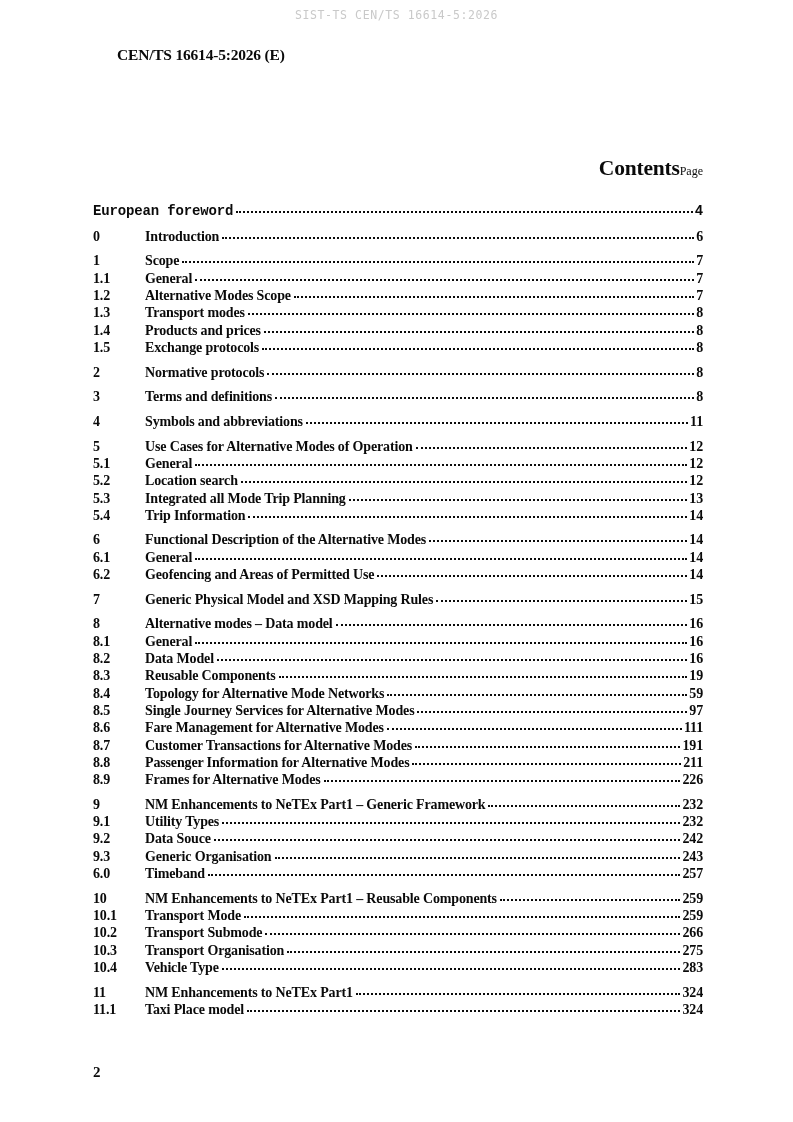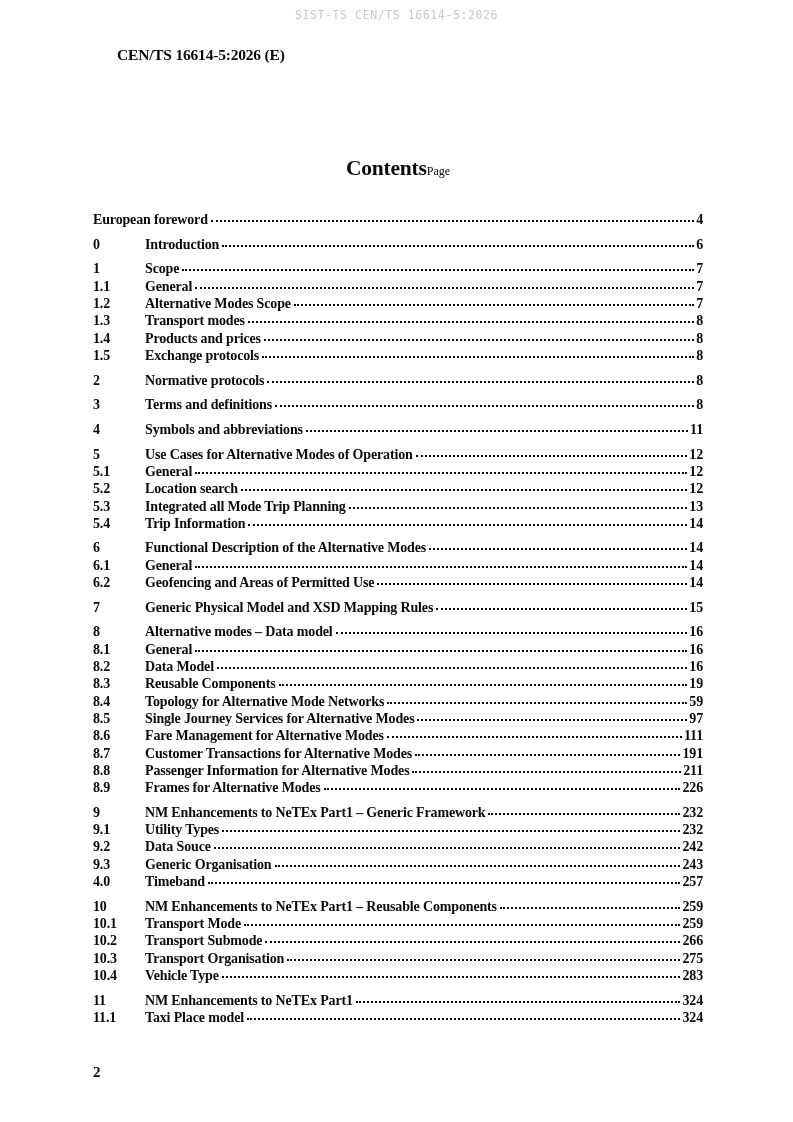--- a/index.html
+++ b/index.html
@@ -33,21 +33,21 @@
     font-weight: bold;
     letter-spacing: -0.2px;
     margin-left: 24px;
   }
   .contents-head {
     position: absolute;
     left: 93px;
     top: 156px;
     width: 610px;
     display: flex;
-    justify-content: center;
+    justify-content: flex-end;
     align-items: baseline;
   }
   .contents-title {
     margin: 0;
     font-size: 21.5px;
     font-weight: bold;
     letter-spacing: -0.2px;
   }
   .page-col-label {
     font-size: 12px;
@@ -62,21 +62,21 @@
   .toc-row {
     display: flex;
     align-items: baseline;
     font-size: 14px;
     font-weight: bold;
     line-height: 17.3px;
     letter-spacing: -0.15px;
     white-space: nowrap;
   }
   .toc-row.l1 { margin-top: 7.4px; }
-  .toc-row.l1:first-child { margin-top: 8px; }
+  .toc-row.l1:first-child { margin-top: 0; font-family: Liberation Mono, monospace; }
   .toc-num {
     flex: none;
     width: 52px;
   }
   .toc-title { flex: none; }
   .toc-leader {
     flex: 1 1 auto;
     min-width: 12px;
     border-bottom: 2px dotted #0a0a0a;
     margin: 0 2px 0 3px;
@@ -338,21 +338,21 @@
   </div>
 
   <div class="toc-row l2">
     <span class="toc-num">9.3</span>
     <span class="toc-title">Generic Organisation</span>
     <span class="toc-leader"></span>
     <span class="toc-page">243</span>
   </div>
 
   <div class="toc-row l2">
-    <span class="toc-num">4.0</span>
+    <span class="toc-num">6.0</span>
     <span class="toc-title">Timeband</span>
     <span class="toc-leader"></span>
     <span class="toc-page">257</span>
   </div>
 
   <div class="toc-row l1">
     <span class="toc-num">10</span>
     <span class="toc-title">NM Enhancements to NeTEx Part1 – Reusable Components</span>
     <span class="toc-leader"></span>
     <span class="toc-page">259</span>

